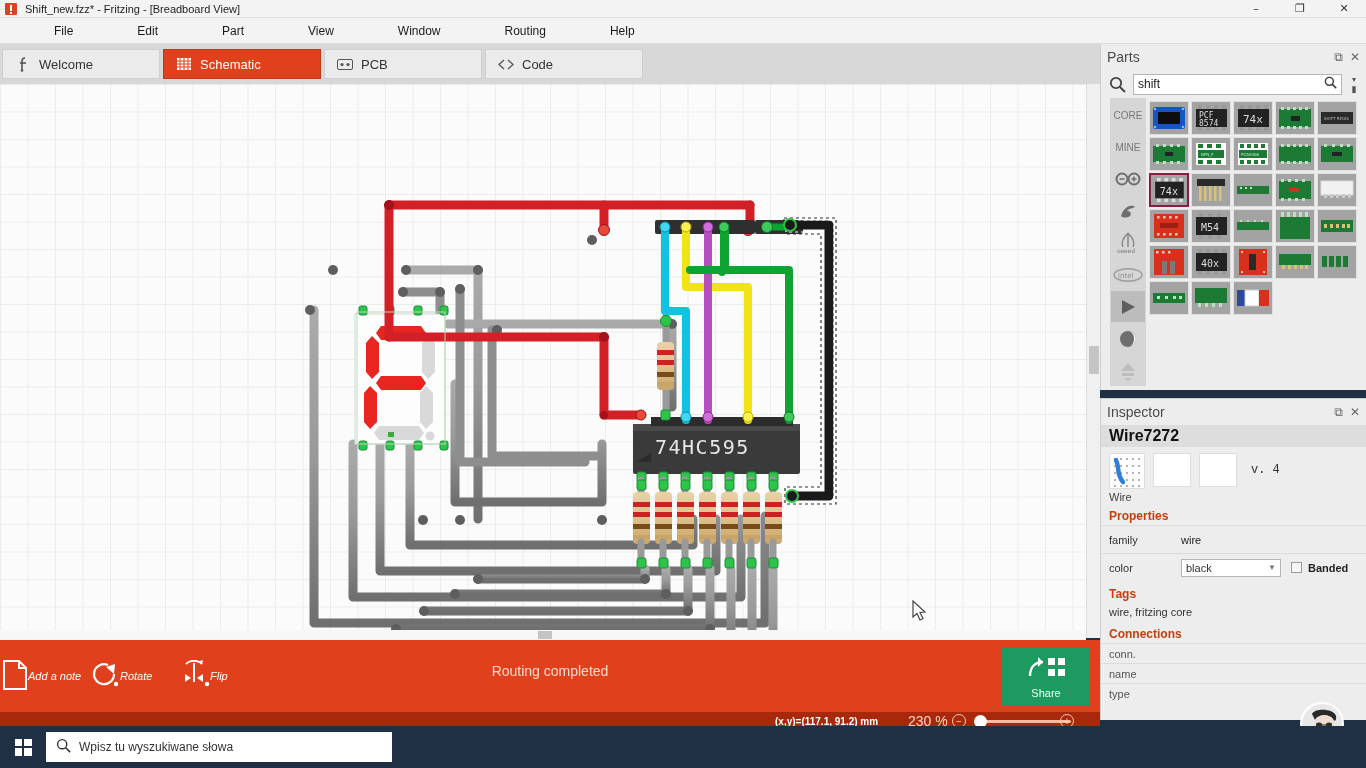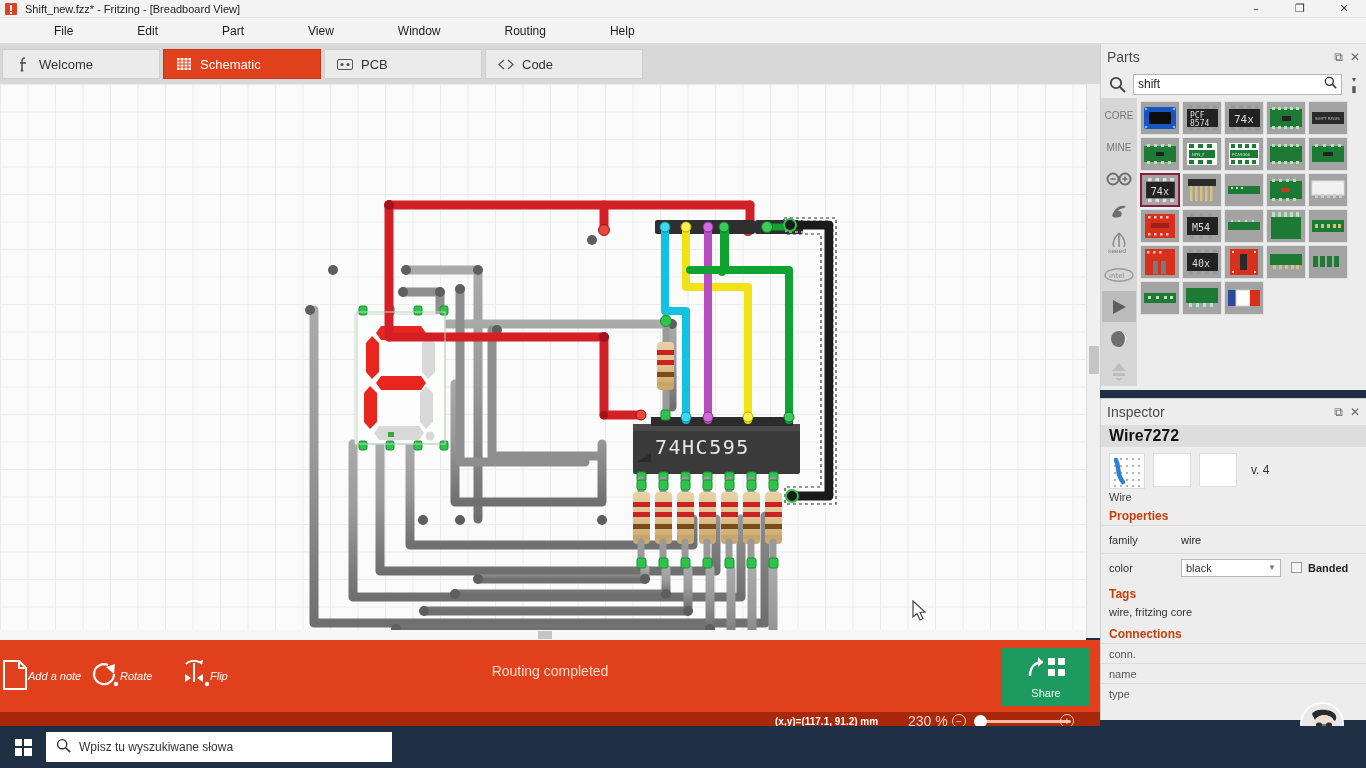--- a/index.html
+++ b/index.html
@@ -80,37 +80,37 @@
   .dockhdr .acts{margin-left:auto;display:flex;gap:7px;color:#666;font-size:12px;}
   .searchrow{height:28px;display:flex;align-items:center;padding:0 6px;gap:6px;}
   .mag{width:20px;height:20px;display:flex;align-items:center;justify-content:center;color:#444;}
   .sbox{flex:1;height:21px;background:#fff;border:1px solid #b5b5b5;display:flex;align-items:center;
     padding:0 4px;}
   .sbox input{border:0;outline:0;flex:1;font-size:12px;color:#222;background:transparent;
     font-family:"Liberation Sans",sans-serif;}
   .sbox .inmag{color:#333;font-size:12px;}
   .cap{width:12px;display:flex;flex-direction:column;align-items:center;justify-content:center;
     color:#555;font-size:8px;}
-  .binsplit{display:flex;height:288px;}
+  .binsplit{display:flex;height:288px;margin-left:9px;}
   .binrail{width:36px;background:#d6d6d6;display:flex;flex-direction:column;align-items:center;
     padding-top:2px;gap:1px;}
   .rail-i{width:34px;height:33px;display:flex;align-items:center;justify-content:center;
     font-size:10px;color:#777;cursor:default;}
   .rail-i.sel{background:#bcbcbc;}
   .bingrid{flex:1;background:#ededed;display:flex;flex-wrap:wrap;align-content:flex-start;
     padding:3px 2px 0 3px;gap:2px;overflow:hidden;}
   .pcell{width:40px;height:34px;background:#a3a3a3;border:1px solid #e0e0e0;display:flex;
     align-items:center;justify-content:center;cursor:default;position:relative;}
   .pcell.sel{border:2px solid #8b1e3f;}
 
   .inspector{position:absolute;left:1100px;top:398px;width:266px;height:322px;background:#ededed;
     border-left:1px solid #cfcfcf;border-top:1px solid #cfcfcf;}
   .insp-title{height:22px;background:#dddddd;display:flex;align-items:center;padding:0 8px;
     font-size:16px;font-weight:bold;color:#111;}
-  .insp-prev{display:flex;align-items:flex-start;padding:6px 8px 0 8px;gap:8px;}
+  .insp-prev{display:flex;align-items:flex-start;padding:6px 8px 0 8px;gap:8px;font-family:Liberation Mono, monospace;}
   .prevbox{width:36px;height:36px;background:#fff;border:1px solid #ddd;position:relative;overflow:hidden;}
   .whitebox{width:38px;height:34px;background:#fff;border:1px solid #ddd;}
   .vers{font-size:12px;color:#333;margin-left:6px;margin-top:10px;}
   .wiretag{font-size:11px;color:#444;padding:2px 8px 0 8px;}
   .sect{font-size:12px;color:#c2410c;font-weight:bold;padding:6px 8px 2px 8px;}
   .prow{display:flex;align-items:center;height:28px;border-top:1px solid #dcdcdc;padding:0 8px;
     font-size:11px;color:#333;}
   .prow .k{width:72px;color:#333;}
   .prow .v{color:#222;}
   .selwrap{width:100px;height:18px;background:#fff;border:1px solid #b5b5b5;display:flex;

